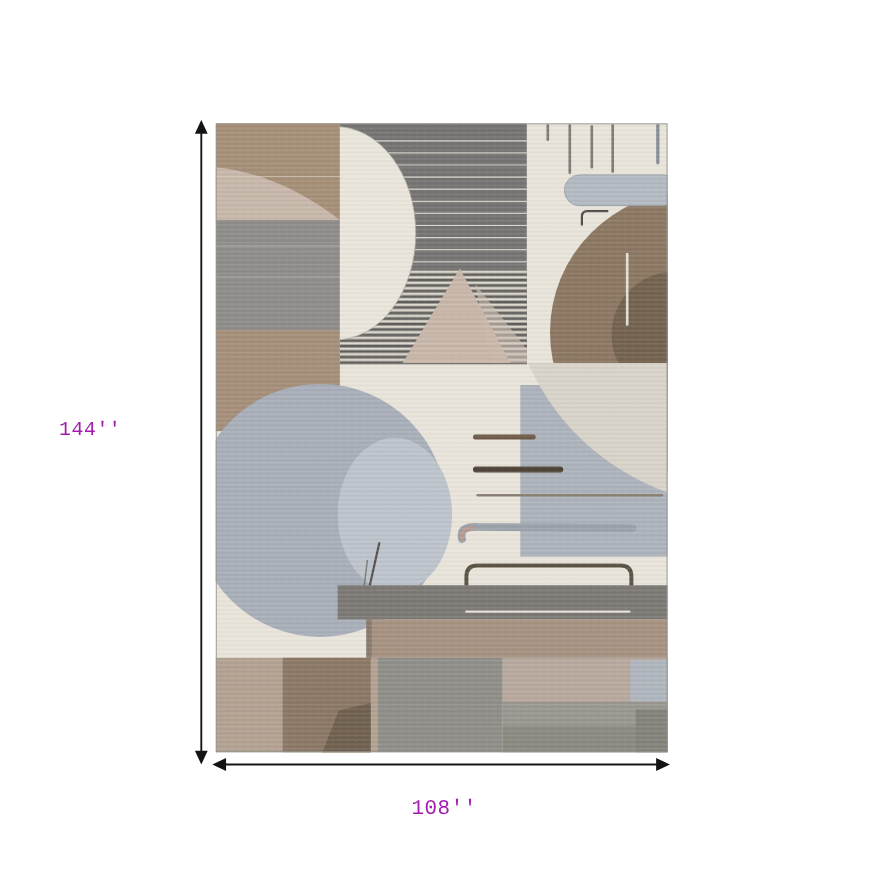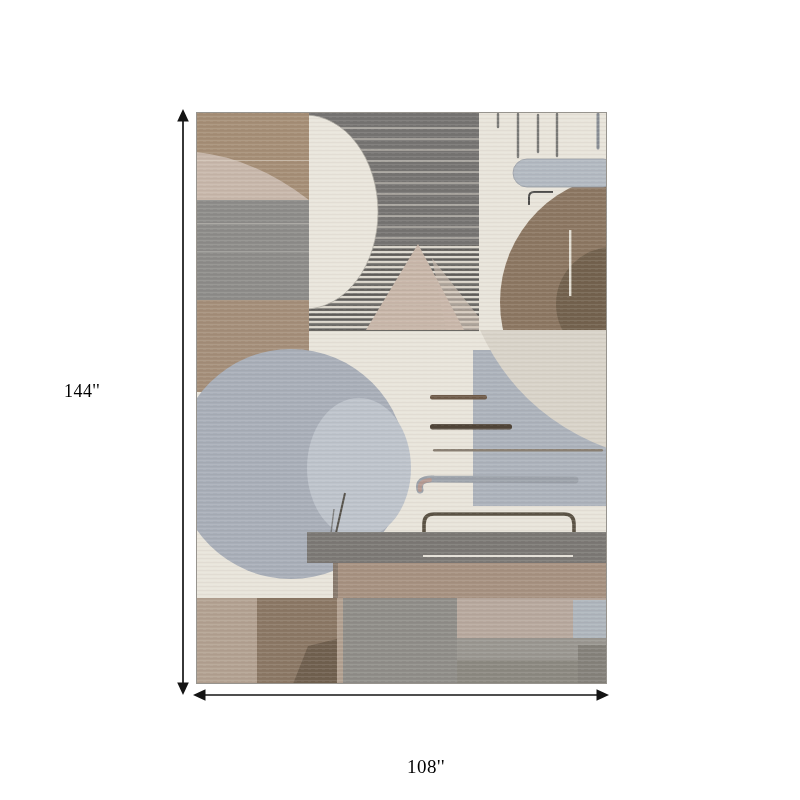--- a/index.html
+++ b/index.html
@@ -10,25 +10,25 @@
   }
   .stage{position:absolute;inset:0;}
   .rug{
     position:absolute;left:196px;top:112px;width:411px;height:572px;
   }
   .rug svg{display:block;width:100%;height:100%;}
   .dim-arrow{position:absolute;}
   .varrow{left:174px;top:109px;width:18px;height:586px;}
   .harrow{left:191px;top:686px;width:420px;height:18px;}
   .dim-label{
-    position:absolute;color:#000000;letter-spacing:0.5px;
-    font-family:Liberation Serif, serif;
+    position:absolute;color:#a21caf;letter-spacing:0.5px;
+    font-family:Liberation Mono, monospace;
   }
   .vlabel{left:52px;top:381px;width:60px;text-align:center;font-size:18px;}
-  .hlabel{left:374px;top:756px;width:104px;text-align:center;font-size:19px;}
+  .hlabel{left:374px;top:724px;width:104px;font-size:19px;}
 </style>
 </head>
 <body>
 
 <div class="stage">
 
   <div class="rug">
     <svg viewBox="0 0 411 572" aria-hidden="true">
       <defs>
         <clipPath id="rugClip">

